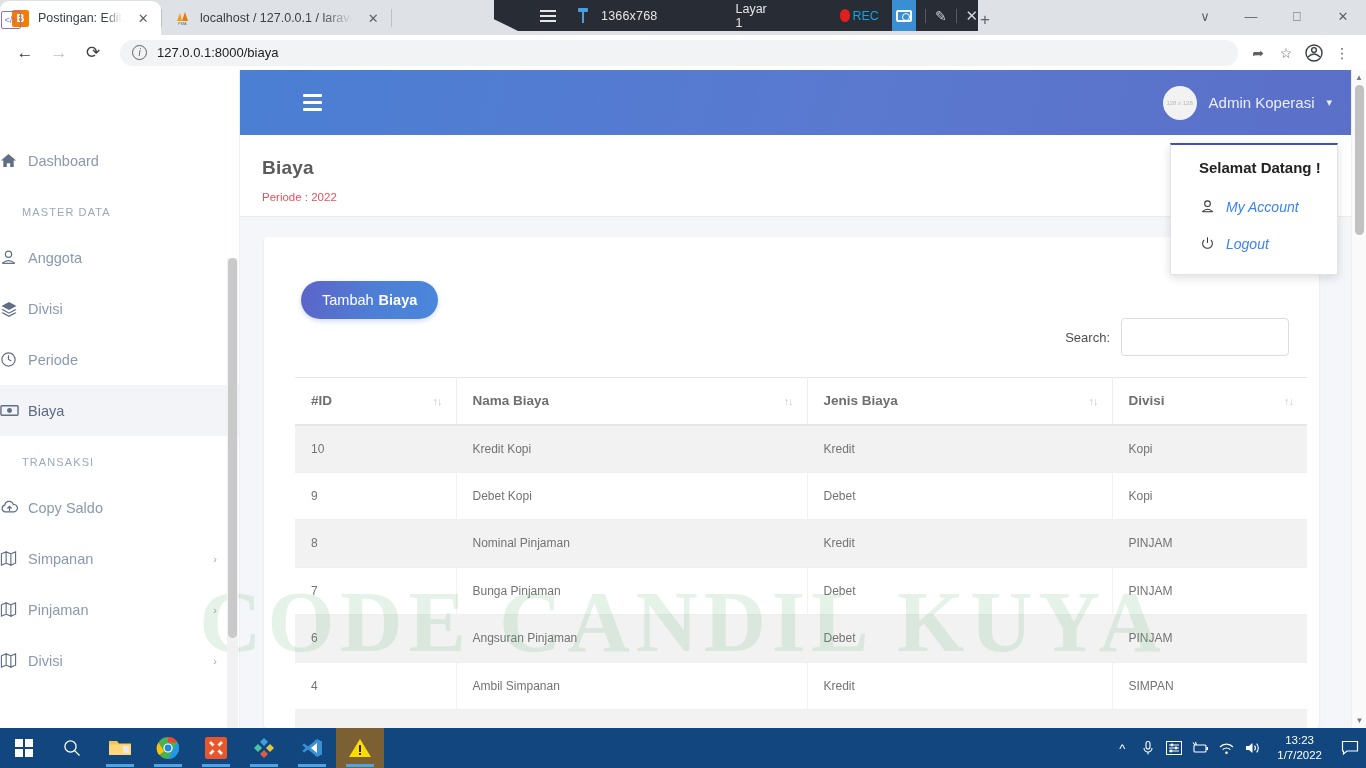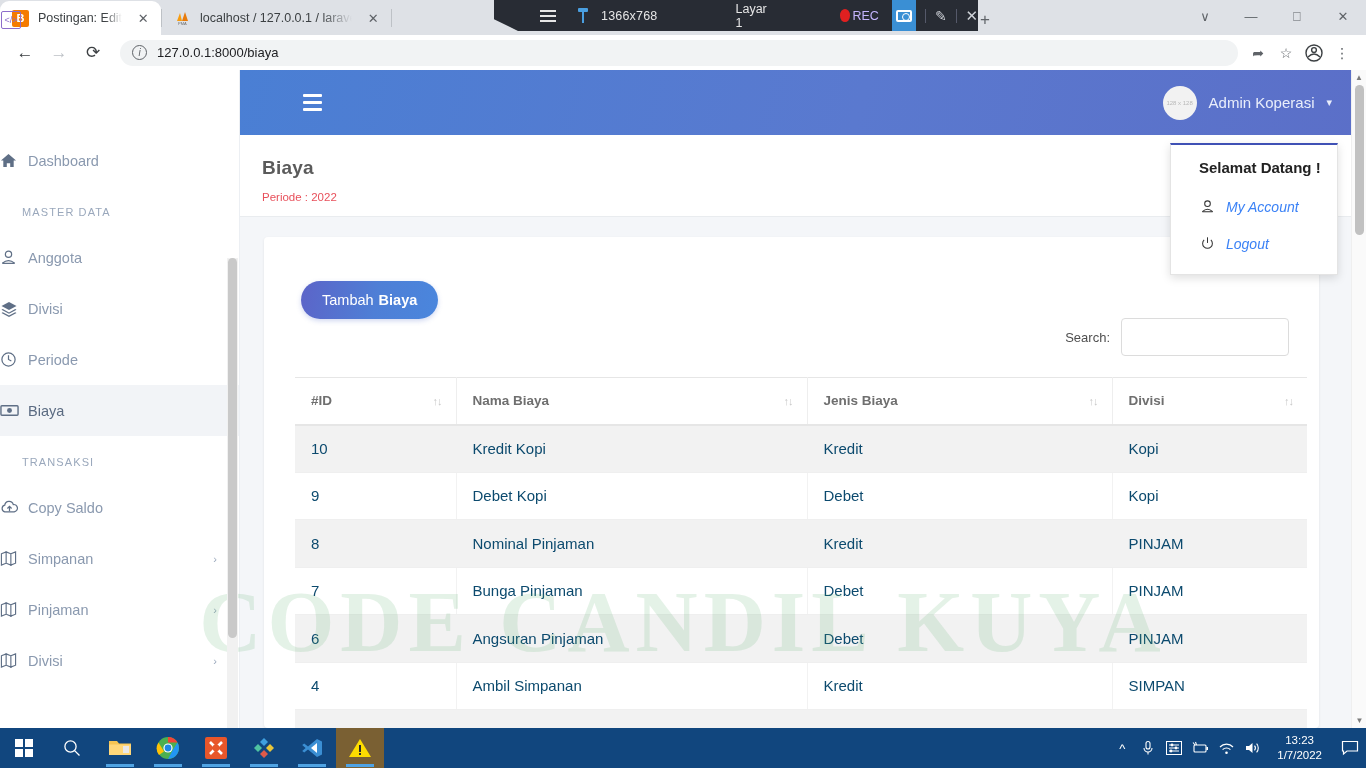--- a/index.html
+++ b/index.html
@@ -87,21 +87,21 @@
     content: ''; position: absolute; left: 6px; top: 4px;
     width: 2px; height: 11px; background: #4a9fe0;
   }
   .rec-res { margin-left: 14px; letter-spacing: .2px; }
   .rec-layer { margin-left: 78px; }
   .rec-dot {
     margin-left: 72px;
     width: 13px; height: 13px; border-radius: 50%;
     background: #e02020;
   }
-  .rec-label { margin-left: 2px; color: #c4b5fd; }
+  .rec-label { margin-left: 2px; color: #0ea5e9; }
   .rec-cam {
     margin-left: 13px;
     width: 31px; height: 31px;
     background: #3a8fd4;
     display: flex; align-items: center; justify-content: center;
   }
   .rec-cam-glyph {
     width: 16px; height: 12px; border: 2px solid #fff; border-radius: 2px;
     position: relative;
   }
@@ -310,22 +310,22 @@
   }
   table.dt th:last-child { border-right: none; }
   .sort-ico {
     position: absolute; right: 14px; top: 50%;
     transform: translateY(-50%);
     color: #c8c8c8; font-size: 11px;
     letter-spacing: -1px;
   }
   table.dt td {
     height: 47.5px;
-    font-size: 15px;
-    color: #0c4a6e;
+    font-size: 12px;
+    color: #737373;
     padding: 0 16px;
     border-bottom: 1px solid #efefef;
     border-right: 1px solid #f2f2f2;
   }
   table.dt td:last-child { border-right: none; }
   table.dt tbody tr.odd td { background: #f2f2f2; }
   table.dt tbody tr.even td { background: #ffffff; }
   table.dt tbody tr.hl td { background: #ffffff; }
 
   

